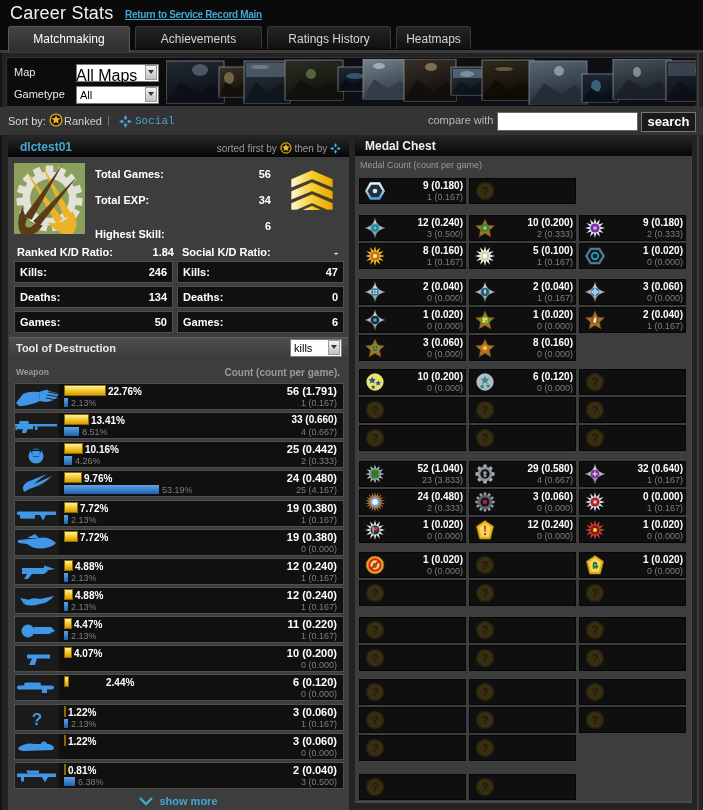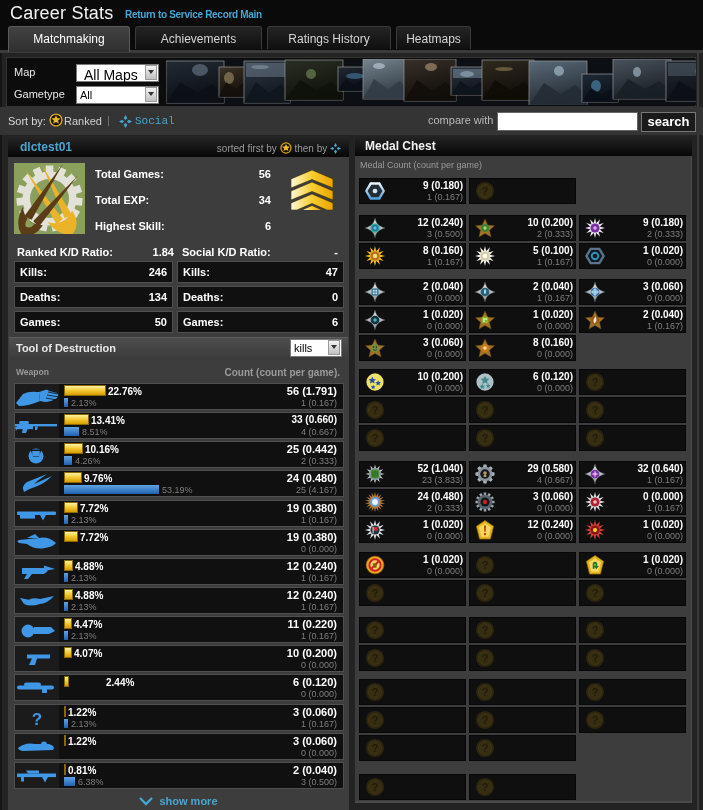--- a/index.html
+++ b/index.html
@@ -10,31 +10,31 @@
 .wt{color:#fff;font-size:11px;font-weight:bold;}
 .gt{color:#7f7f7f;font-size:11px;}
 
 </style></head><body>
 <div class="abs" style="left:0;top:0;width:703px;height:56px;background:#0a0a0a;"></div>
 <div class="abs" style="left:0;top:52px;width:703px;height:758px;background:#232323;"></div>
 <div class="abs" style="left:0;top:52px;width:2px;height:758px;background:#151515;"></div>
 <div class="abs" style="left:697px;top:52px;width:2px;height:758px;background:#3a3a3a;"></div>
 <div class="abs" style="left:0;top:107px;width:703px;height:28px;background:#343434;"></div>
 <div class="abs" style="left:10px;top:3px;font-size:18px;color:#f2f2f2;letter-spacing:0.2px;">Career Stats</div>
-<div class="abs" style="left:125px;top:9px;font-size:10px;font-weight:bold;color:#46a6d3;letter-spacing:-0.3px;">Return to Service Record Main</div>
+<div class="abs" style="left:125px;top:9px;font-size:10px;font-weight:bold;color:#46a6d3;letter-spacing:-0.3px;text-decoration:underline;">Return to Service Record Main</div>
 <div class="abs" style="left:0;top:50px;width:703px;height:3px;background:#3b3b3b;"></div>
 <div class="abs" style="left:8px;top:26px;width:122px;background:linear-gradient(#424242,#2f2f2f);border:1px solid #5a5a5a;border-bottom:none;height:26px;color:#fff;font-size:12px;text-align:center;line-height:24px;border-radius:3px 3px 0 0;box-sizing:border-box;">Matchmaking</div>
 <div class="abs" style="left:135px;top:26px;width:127px;background:linear-gradient(#242424,#101010);border:1px solid #3a3a3a;border-bottom:none;height:23px;color:#d4d4d4;font-size:12px;text-align:center;line-height:24px;border-radius:3px 3px 0 0;box-sizing:border-box;">Achievements</div>
 <div class="abs" style="left:267px;top:26px;width:124px;background:linear-gradient(#242424,#101010);border:1px solid #3a3a3a;border-bottom:none;height:23px;color:#d4d4d4;font-size:12px;text-align:center;line-height:24px;border-radius:3px 3px 0 0;box-sizing:border-box;">Ratings History</div>
 <div class="abs" style="left:396px;top:26px;width:75px;background:linear-gradient(#242424,#101010);border:1px solid #3a3a3a;border-bottom:none;height:23px;color:#d4d4d4;font-size:12px;text-align:center;line-height:24px;border-radius:3px 3px 0 0;box-sizing:border-box;">Heatmaps</div>
 <div class="abs" style="left:6px;top:57px;width:690px;height:50px;background:#0c0c0c;border:1px solid #333;box-sizing:border-box;"></div>
 <div class="abs" style="left:14px;top:66px;font-size:11px;color:#e8e8e8;">Map</div>
 <div class="abs" style="left:14px;top:88px;font-size:11px;color:#e8e8e8;">Gametype</div>
 <div class="abs" style="left:76px;top:64px;width:83px;height:18px;background:#fff;border:1px solid #7a7a7a;box-sizing:border-box;"></div>
-<div class="abs" style="left:84px;top:67px;font-size:14px;color:#000;">All Maps</div>
+<div class="abs" style="left:76px;top:67px;font-size:16px;color:#000;">All Maps</div>
 <div class="abs" style="left:145px;top:65px;width:12px;height:15px;background:linear-gradient(#f4f4f4,#c0c0c0);border:1px solid #9a9a9a;box-sizing:border-box;"></div>
 <div class="abs" style="left:148px;top:70px;width:0;height:0;border-left:3.5px solid transparent;border-right:3.5px solid transparent;border-top:4.5px solid #333;"></div>
 <div class="abs" style="left:76px;top:86px;width:83px;height:18px;background:#fff;border:1px solid #7a7a7a;box-sizing:border-box;"></div>
 <div class="abs" style="left:80px;top:89px;font-size:11px;color:#000;">All</div>
 <div class="abs" style="left:145px;top:87px;width:12px;height:15px;background:linear-gradient(#f4f4f4,#c0c0c0);border:1px solid #9a9a9a;box-sizing:border-box;"></div>
 <div class="abs" style="left:148px;top:92px;width:0;height:0;border-left:3.5px solid transparent;border-right:3.5px solid transparent;border-top:4.5px solid #333;"></div>
 <svg class="abs" style="left:166px;top:59px;" width="530" height="46" viewBox="0 0 530 46">
     <rect width="530" height="46" fill="#0c0f13"></rect>
     <linearGradient id="g0" x1="0" y1="0" x2="0.3" y2="1">
       <stop offset="0" stop-color="#232a33"></stop>
@@ -196,21 +196,21 @@
 <path d="M-7 27 L-11 -38 L1 25 Z" fill="#5a3c16"></path>
 <path d="M3 25 L8 -38 L11 26 Z" fill="#5a3c16"></path>
 <path d="M-14 21 Q-1 33 13 22 Q15 37 3 43 Q-10 39 -14 21 Z" fill="#5a3c16"></path>
 <path d="M-3 26 Q2 29 6 26 Q6 33 1 34 Q-3 32 -3 26 Z" fill="#8ba05c"></path>
 </g>
 </svg></div>
 <div class="abs wt" style="left:95px;top:168px;font-size:11px;">Total Games:</div>
 <div class="abs wt" style="left:200px;top:168px;width:71px;text-align:right;font-size:11px;">56</div>
 <div class="abs wt" style="left:95px;top:194px;font-size:11px;">Total EXP:</div>
 <div class="abs wt" style="left:200px;top:194px;width:71px;text-align:right;font-size:11px;">34</div>
-<div class="abs wt" style="left:95px;top:220px;font-size:11px;">Highest Skill:</div>
+<div class="abs wt" style="left:95px;top:228px;font-size:11px;">Highest Skill:</div>
 <div class="abs wt" style="left:200px;top:220px;width:71px;text-align:right;font-size:11px;">6</div>
 <div class="abs" style="left:291px;top:170px;"><svg width="42" height="40" viewBox="0 0 42 40">
 <defs>
         <linearGradient id="au" x1="0" y1="0" x2="1" y2="0">
 <stop offset="0" stop-color="#fdf8d8"></stop>
           <stop offset="0.5" stop-color="#f6ce30"></stop>
           <stop offset="1" stop-color="#eba400"></stop>
         </linearGradient>
       </defs>
 <g fill="url(#au)" stroke="#3a2c00" stroke-width="0.6">

